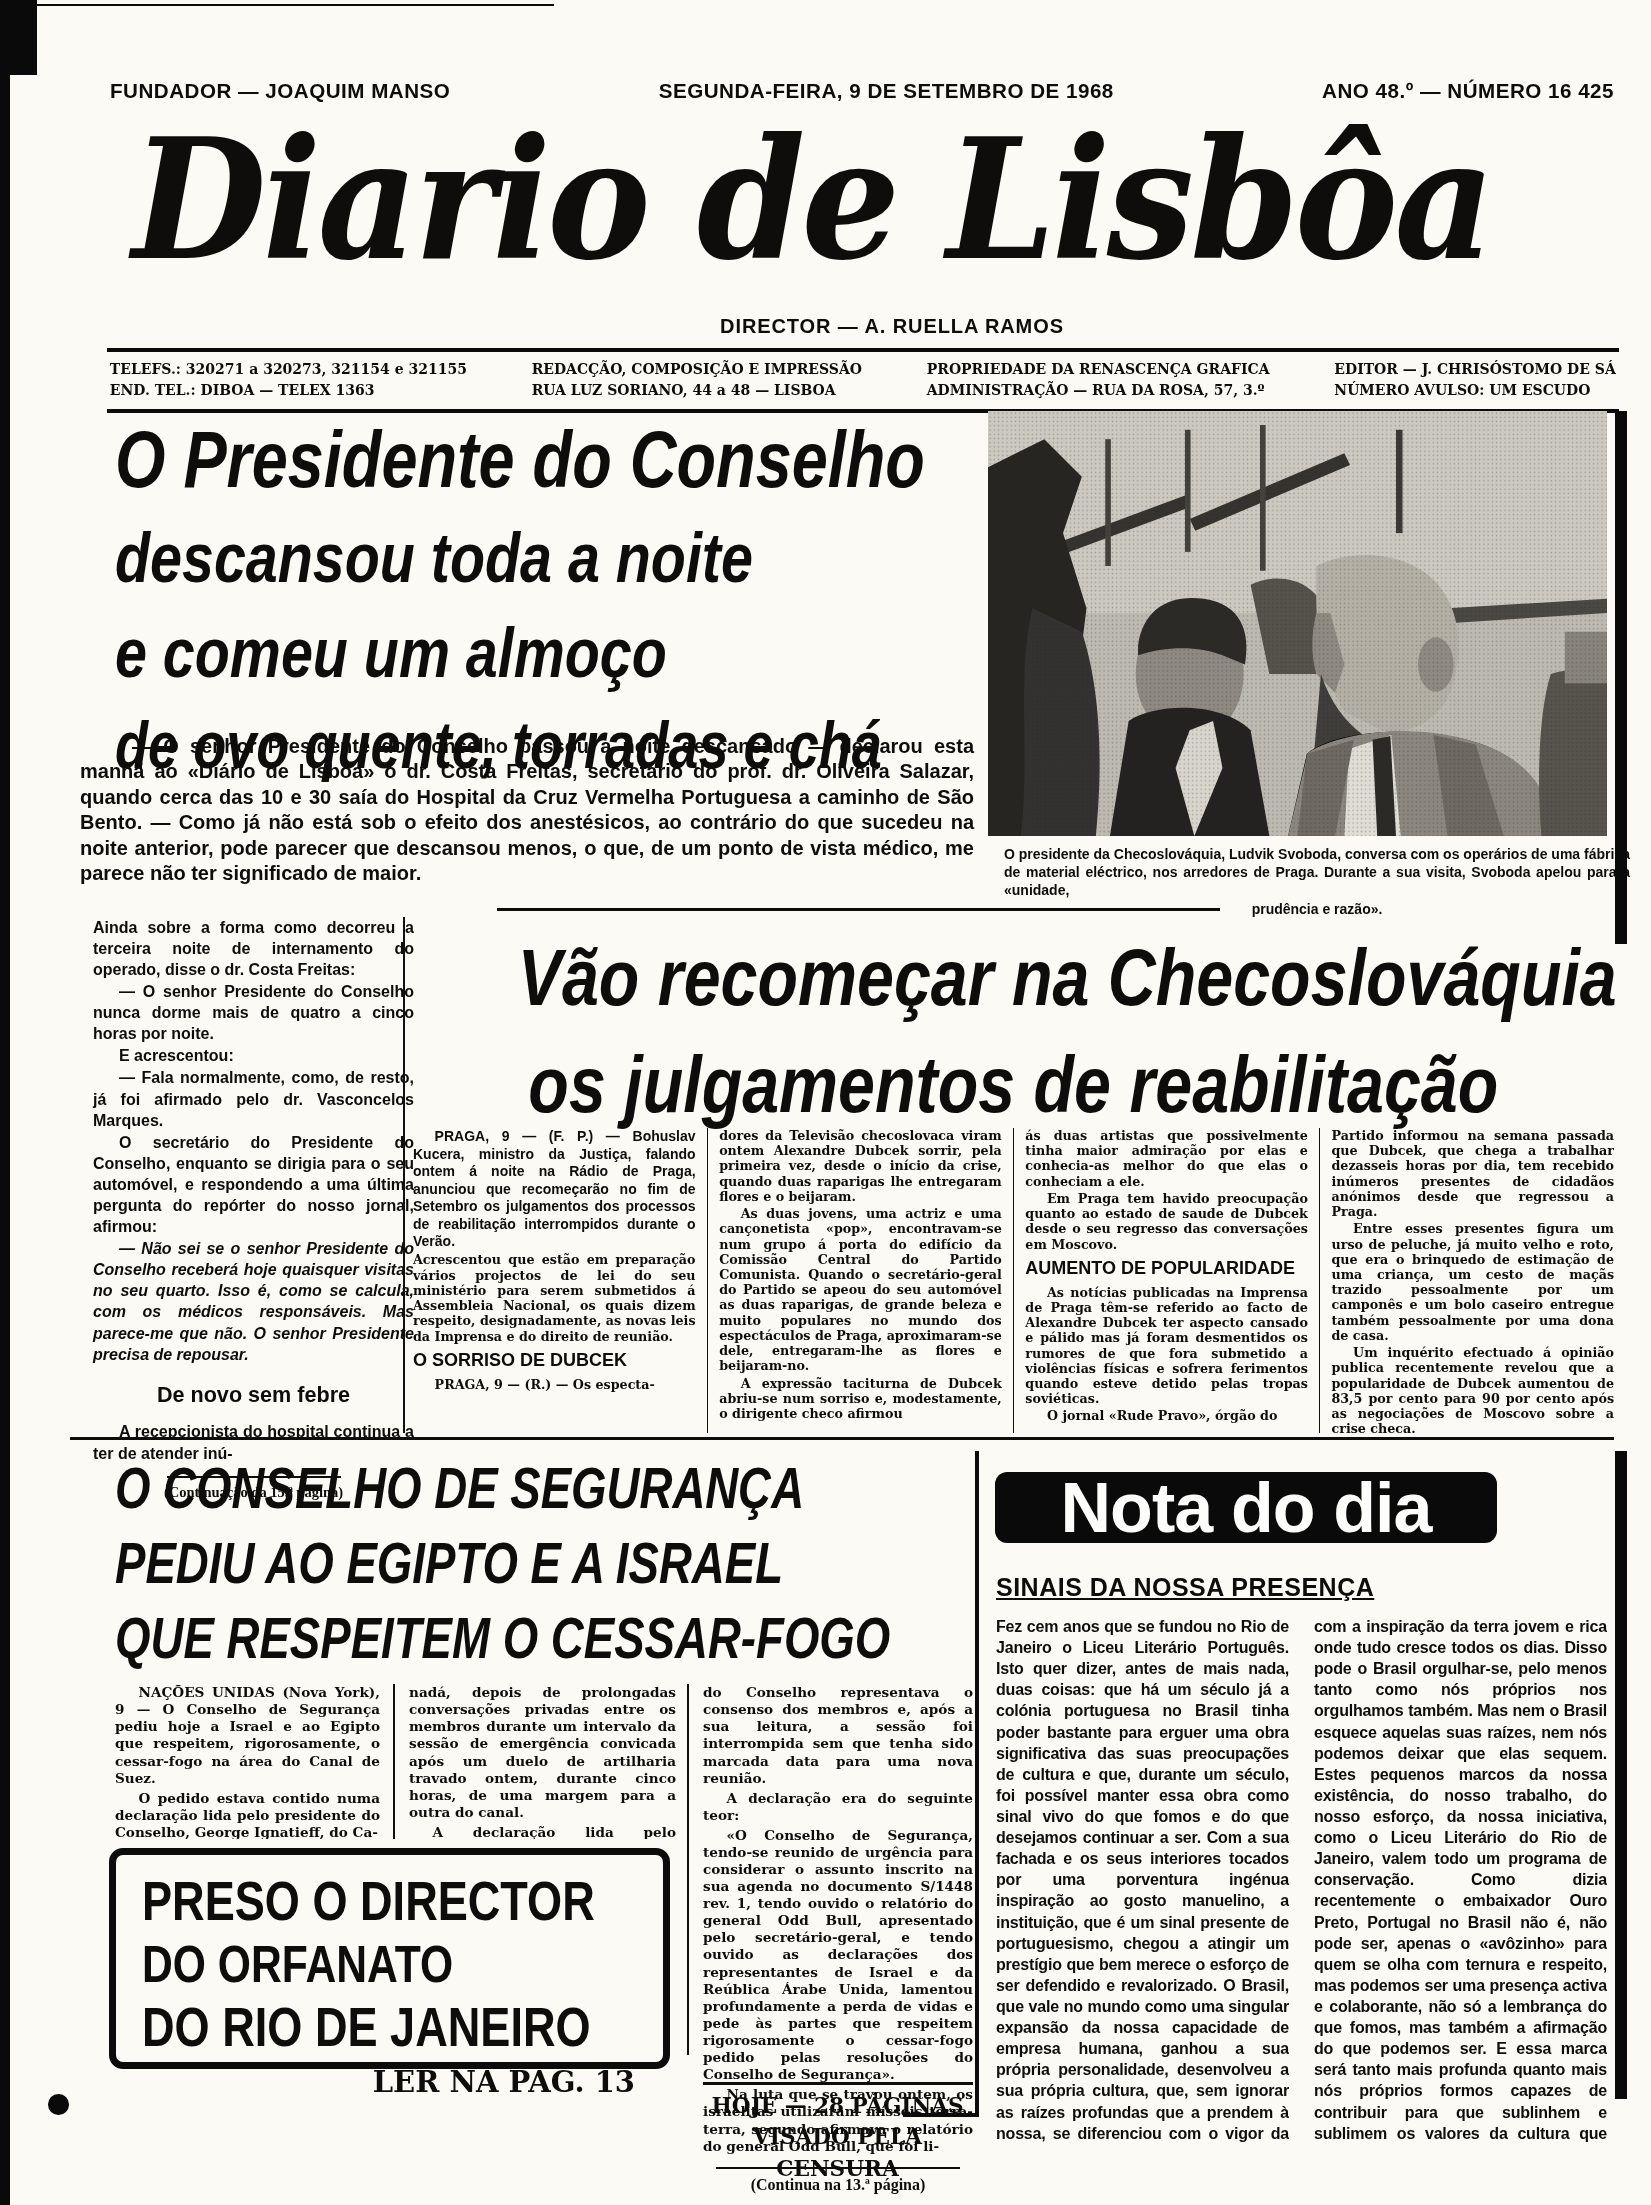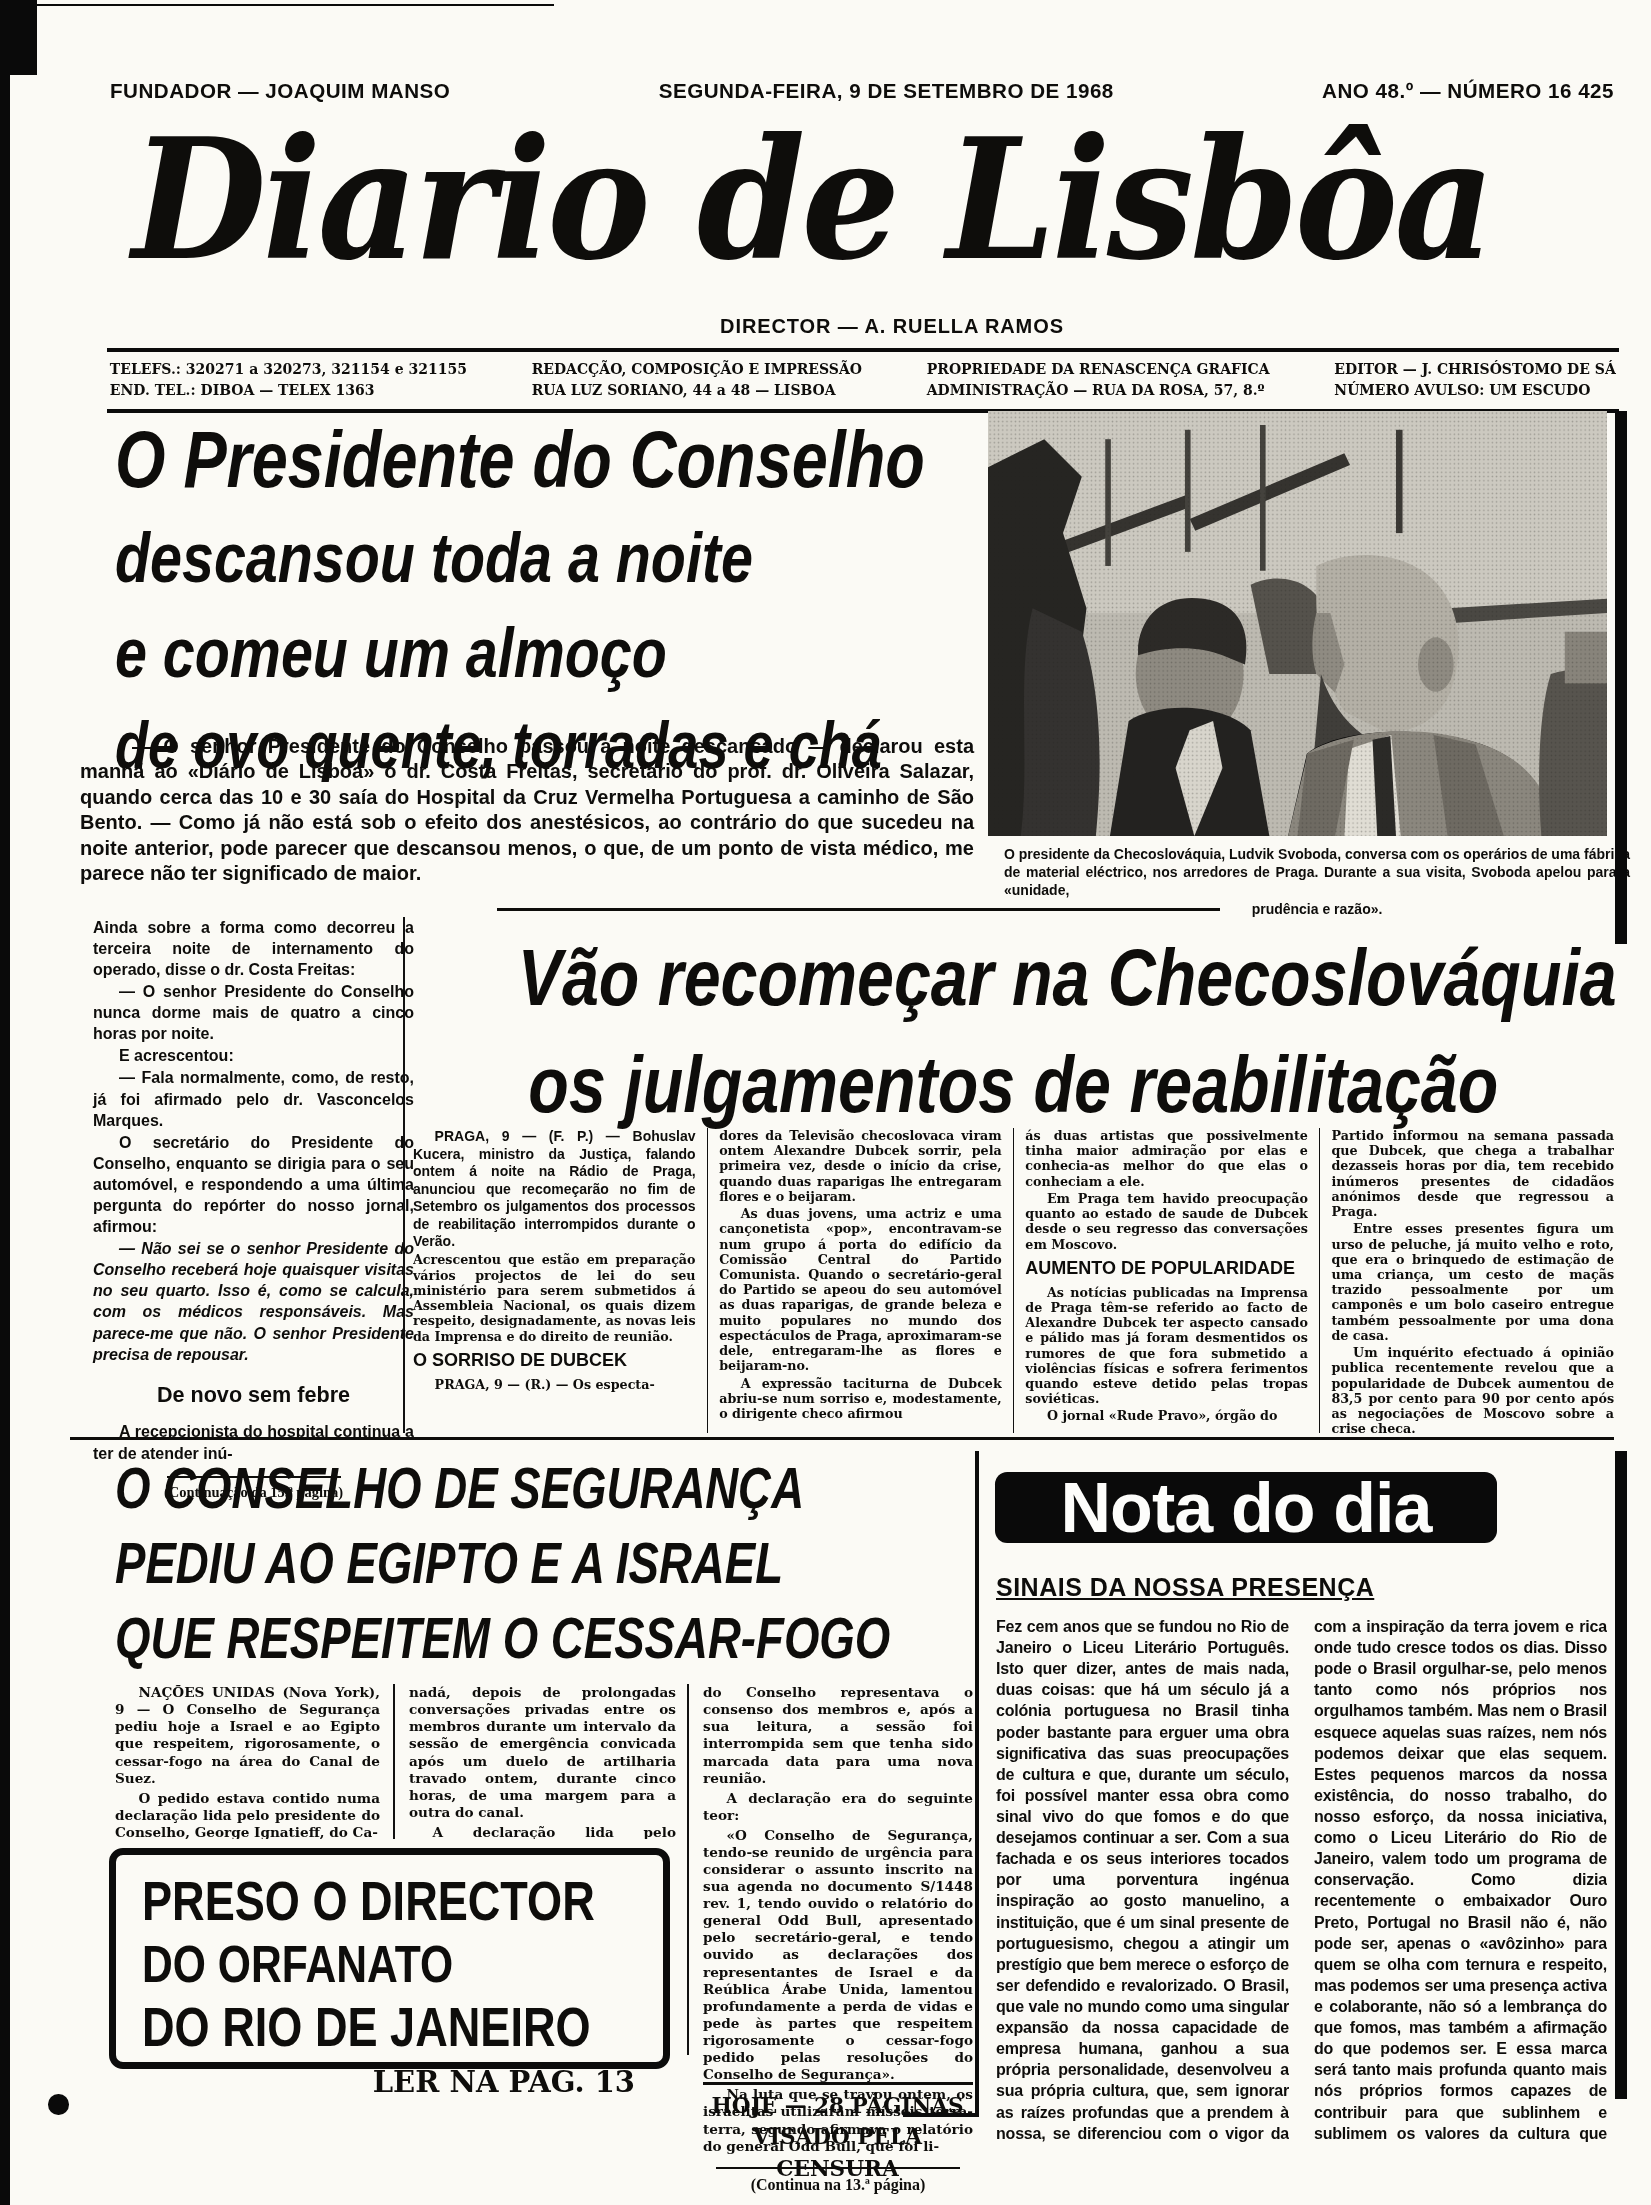--- a/index.html
+++ b/index.html
@@ -86,21 +86,21 @@
     <div>
       <div>TELEFS.: 320271 a 320273, 321154 e 321155</div>
       <div>END. TEL.: DIBOA — TELEX 1363</div>
     </div>
     <div>
       <div>REDACÇÃO, COMPOSIÇÃO E IMPRESSÃO</div>
       <div>RUA LUZ SORIANO, 44 a 48 — LISBOA</div>
     </div>
     <div>
       <div>PROPRIEDADE DA RENASCENÇA GRAFICA</div>
-      <div>ADMINISTRAÇÃO — RUA DA ROSA, 57, 8.º</div>
+      <div>ADMINISTRAÇÃO — RUA DA ROSA, 57, 3.º</div>
     </div>
     <div>
       <div>EDITOR — J. CHRISÓSTOMO DE SÁ</div>
       <div>NÚMERO AVULSO: UM ESCUDO</div>
     </div>
   </div>
 
   <div class="abs" style="left:115px;top:420px;width:882px;">
     <div class="h1line nowrap" style="font-size:79px;"><span class="condL">O Presidente do Conselho</span></div>
     <div class="h1line nowrap" style="font-size:70px;"><span class="condL">descansou toda a noite</span></div>

